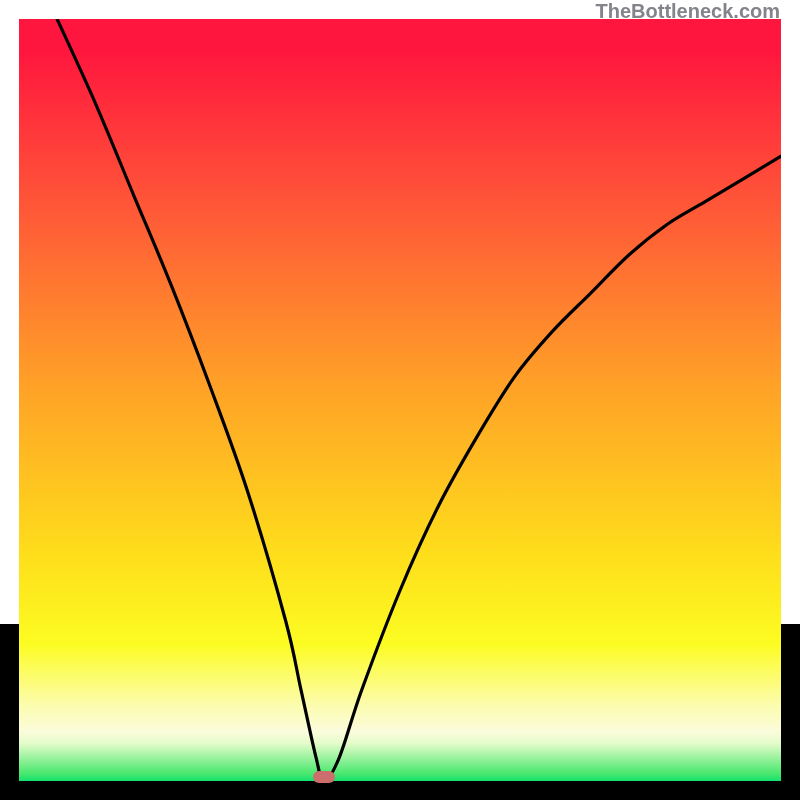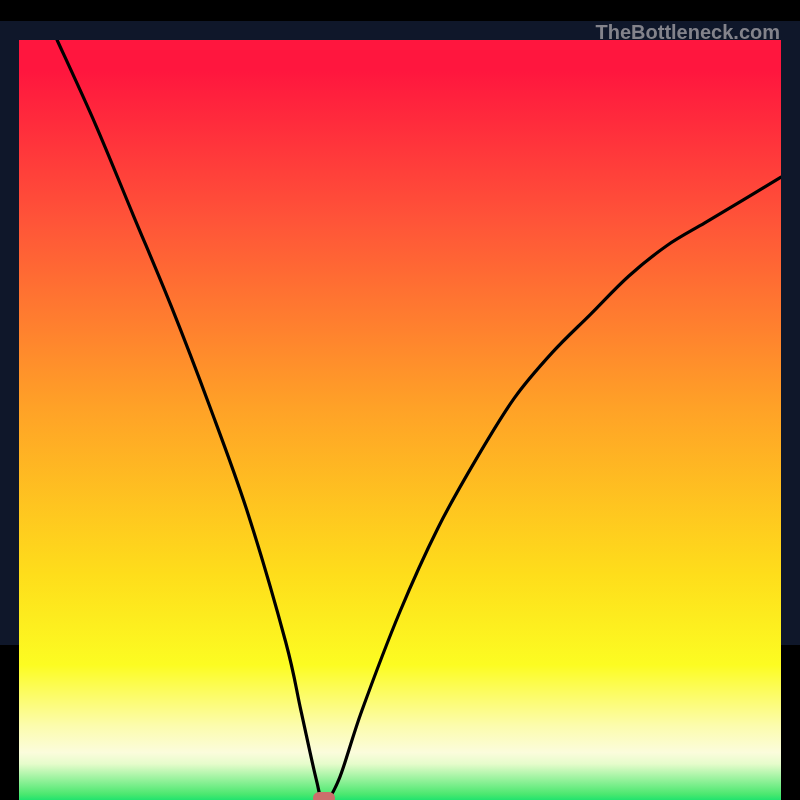--- a/index.html
+++ b/index.html
@@ -1,22 +1,21 @@
 <!DOCTYPE html>
 <html><head>
 <meta charset="utf-8">
 <style>
   * { margin: 0; padding: 0; box-sizing: border-box; }
   html, body { width: 800px; height: 800px; overflow: hidden; background: #000; }
   .frame {
     position: relative;
     width: 800px;
     height: 624px;
-    background: #0f172a;
-    margin-top: 21px;
+    background: #ffffff;
   }
   .plot-area {
     position: absolute;
     left: 19px;
     top: 19px;
     width: 762px;
     height: 762px;
     background: linear-gradient(to bottom,
       #ff163e 0%,
       #ff163e 4%,

